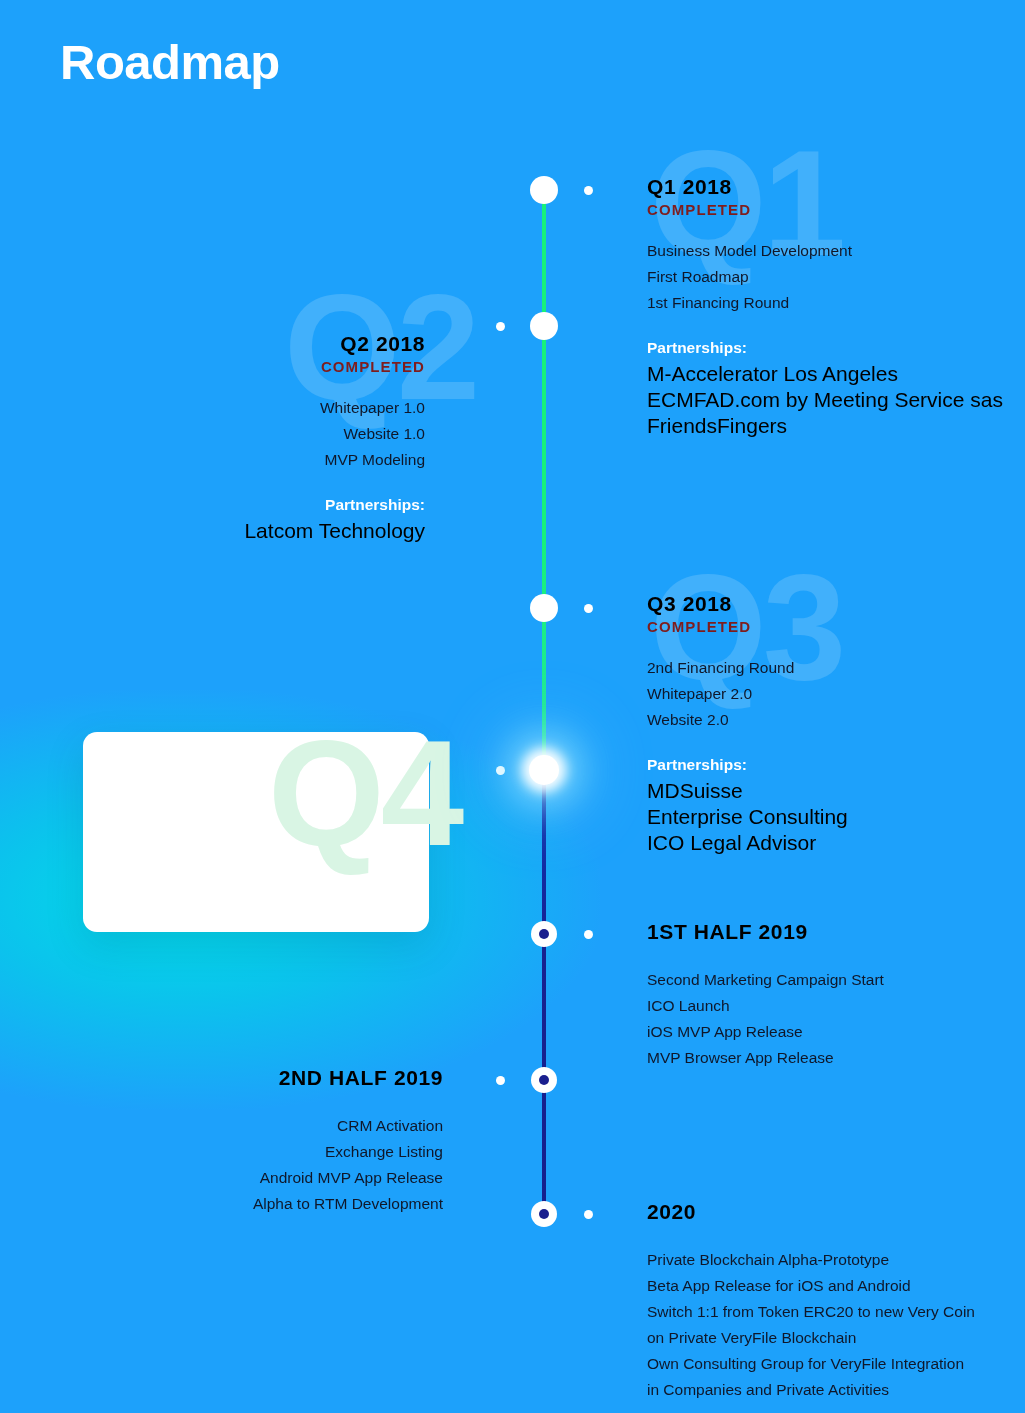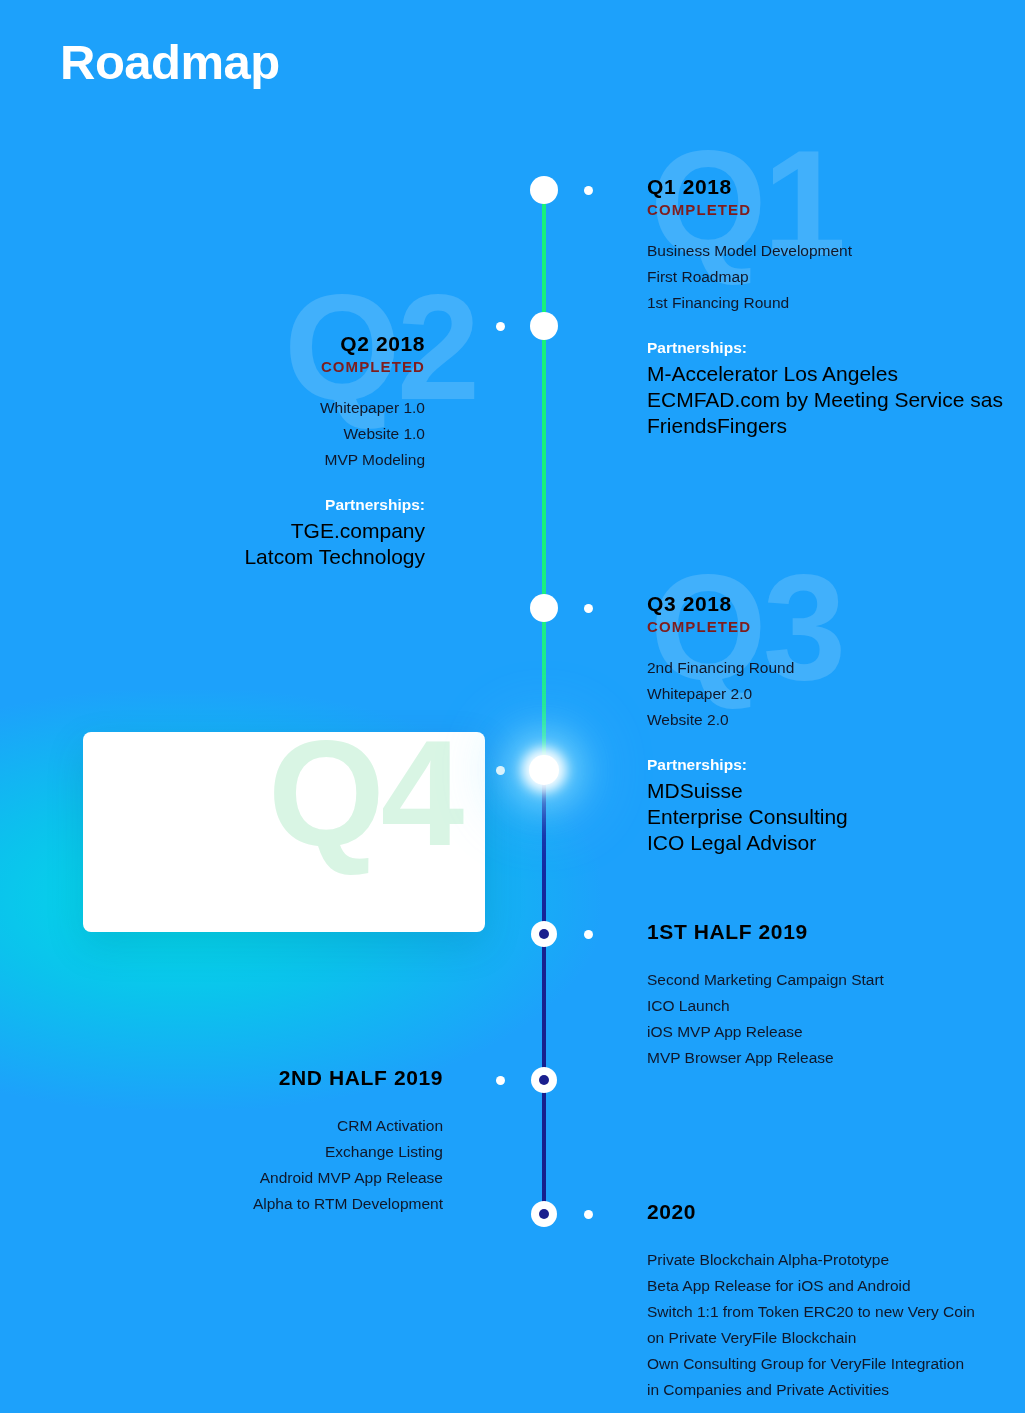--- a/index.html
+++ b/index.html
@@ -125,23 +125,23 @@
   .q-sublist {
     font-size:21px;
     color:#000000;
     line-height:26px;
   }
 
   
   #q4-card {
     position:absolute;
     left:83px; top:732px;
-    width:402px; height:200px;
-    background:#ffffff;
-    border-radius:8px;
+    width:346px; height:200px;
+    background:#ffffff;
+    border-radius:14px;
     box-shadow:0 14px 38px rgba(0,60,120,0.16);
     z-index:4;
   }
   #q4-card .q-title { color:#1e2ab5; }
   #q4-card .q-status { color:#1e2ab5; font-size:15px; }
   #q4-card .q-list { color:#4a4f57; }
 
   #page-title {
     position:absolute;
     left:60px; top:34px;
@@ -187,21 +187,20 @@
 <div class="block left" style="left:65px; top:312px; width:360px;margin-top:20px;">
   <div class="q-title">Q2 2018</div>
   <div class="q-status">COMPLETED</div>
   <div class="q-list">
     <div>Whitepaper 1.0</div>
     <div>Website 1.0</div>
     <div>MVP Modeling</div>
   </div>
   <div class="q-sub">Partnerships:</div>
   <div class="q-sublist">
-    <div>TGE.company</div>
     <div>Latcom Technology</div>
   </div>
 </div>
 
 <div class="watermark" style="left:650px; top:552px;">Q3</div>
 <div class="node" style="top:608px;"></div>
 <div class="dot" style="left:588px; top:608px;"></div>
 <div class="block right" style="left:647px; top:592px; width:380px;">
   <div class="q-title">Q3 2018</div>
   <div class="q-status">COMPLETED</div>

